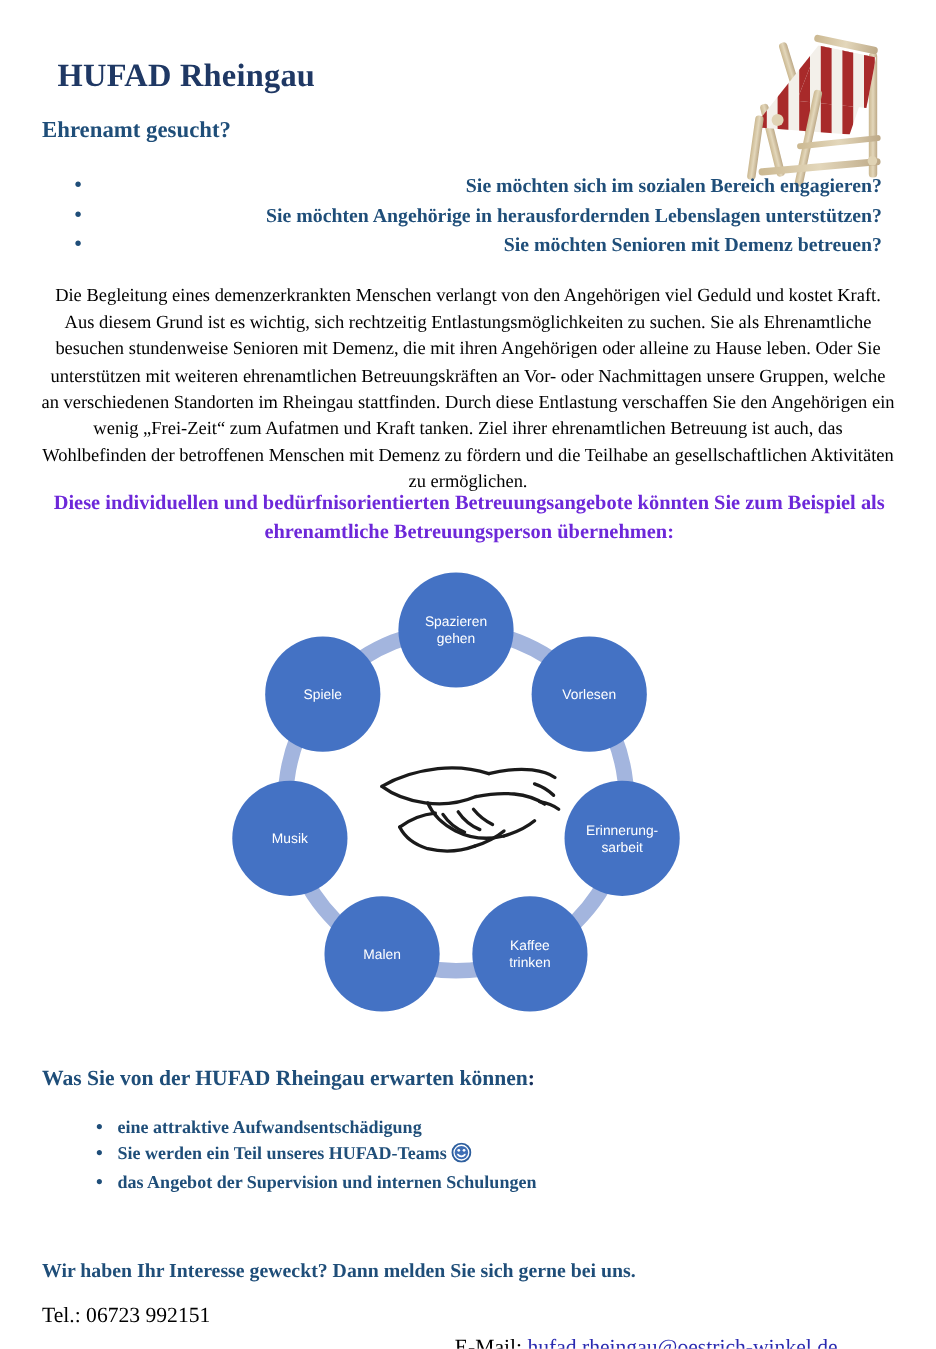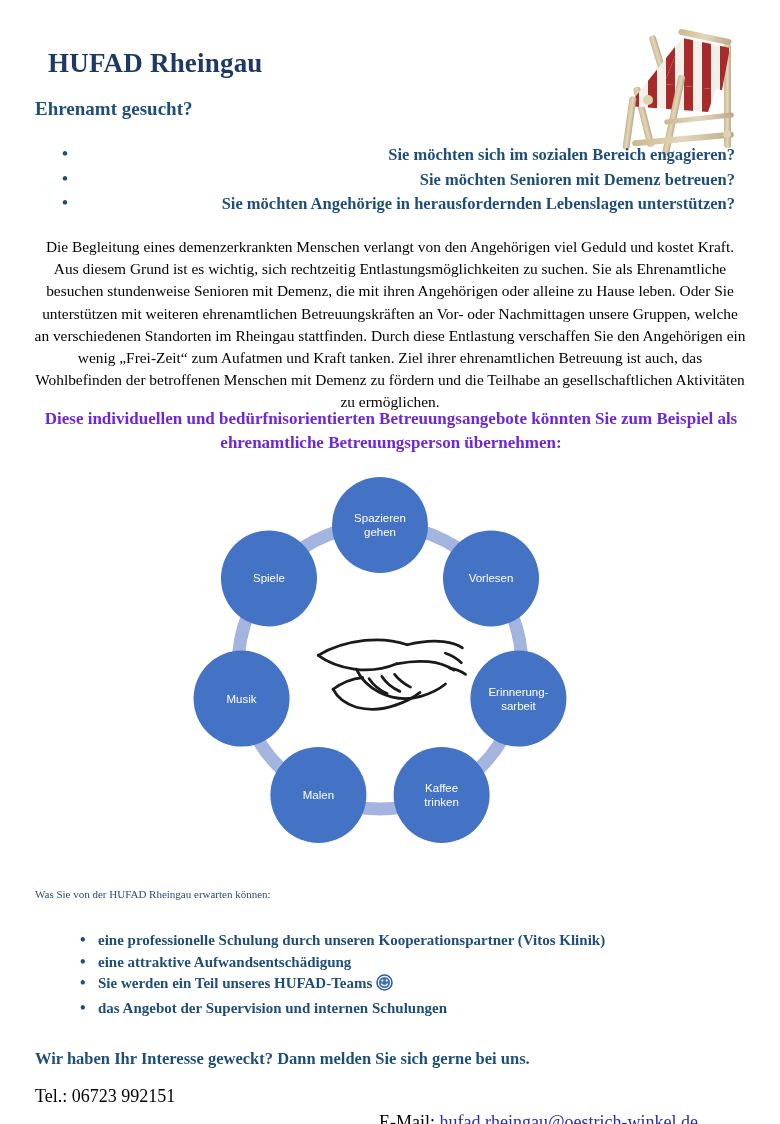--- a/index.html
+++ b/index.html
@@ -119,22 +119,22 @@
     font-family: "Liberation Sans", "DejaVu Sans", sans-serif;
     font-size: 11.5px;
     fill: #ffffff;
   }
 
   
   .expect-heading {
     position: absolute;
     left: 35px;
     top: 888px;
-    font-size: 11px;
-    font-weight: normal;
+    font-size: 18px;
+    font-weight: bold;
     color: #1f4e79;
   }
   .expect-heading .colon { color: #16305c; }
 
   
   .expect-list {
     position: absolute;
     left: 35px;
     top: 930px;
     width: 700px;
@@ -253,22 +253,22 @@
       <circle cx="123" cy="118" r="4" fill="#e0d3b4"></circle>
     </svg>
   </div>
 
   <div class="doc-title">HUFAD Rheingau</div>
 
   <div class="subtitle">Ehrenamt gesucht?</div>
 
   <ul class="top-list">
     <li>Sie möchten sich im sozialen Bereich engagieren?</li>
+    <li>Sie möchten Angehörige in herausfordernden Lebenslagen unterstützen?</li>
     <li>Sie möchten Senioren mit Demenz betreuen?</li>
-    <li>Sie möchten Angehörige in herausfordernden Lebenslagen unterstützen?</li>
   </ul>
 
   <div class="body-par">Die Begleitung eines demenzerkrankten Menschen verlangt von den Angehörigen viel Geduld und kostet Kraft. Aus diesem Grund ist es wichtig, sich rechtzeitig Entlastungsmöglichkeiten zu suchen. Sie als Ehrenamtliche besuchen stundenweise Senioren mit Demenz, die mit ihren Angehörigen oder alleine zu Hause leben. Oder Sie unterstützen mit weiteren ehrenamtlichen Betreuungskräften an Vor- oder Nachmittagen unsere Gruppen, welche an verschiedenen Standorten im Rheingau stattfinden. Durch diese Entlastung verschaffen Sie den Angehörigen ein wenig „Frei-Zeit“ zum Aufatmen und Kraft tanken. Ziel ihrer ehrenamtlichen Betreuung ist auch, das Wohlbefinden der betroffenen Menschen mit Demenz zu fördern und die Teilhabe an gesellschaftlichen Aktivitäten zu ermöglichen.</div>
 
   <div class="lead-heading">Diese individuellen und bedürfnisorientierten Betreuungsangebote könnten Sie zum Beispiel als ehrenamtliche Betreuungsperson übernehmen:</div>
 
   <div class="cycle">
     <svg width="410" height="400" viewBox="0 0 410 400">
 
       <circle cx="205" cy="205" r="142" fill="none" stroke="#A3B5DE" stroke-width="13"></circle>
@@ -322,21 +322,20 @@
         <path d="M76 40 C80 45 85 49 91 52"></path>
         <path d="M124 20 C130 22 135 25 139 29"></path>
         <path d="M128 34 C134 35 139 37 143 40"></path>
       </g>
     </svg>
   </div>
 
   <div class="expect-heading"><span>Was Sie von der HUFAD Rheingau erwarten können</span><span class="colon">:</span></div>
 
   <ul class="expect-list">
-    <li><span>eine professionelle Schulung durch unseren Kooperationspartner (Vitos Klinik)</span></li>
     <li><span>eine attraktive Aufwandsentschädigung</span></li>
     <li><span>Sie werden ein Teil unseres HUFAD-Teams</span><span class="smiley">
         <svg width="17" height="17" viewBox="0 0 17 17">
           <circle cx="8.5" cy="8.5" r="7.5" fill="none" stroke="#2e5f9e" stroke-width="1.6"></circle>
           <circle cx="8.5" cy="8.5" r="5.6" fill="#3f6fb5"></circle>
           <circle cx="6.3" cy="6.6" r="1.15" fill="#ffffff"></circle>
           <circle cx="10.7" cy="6.6" r="1.15" fill="#ffffff"></circle>
           <path d="M5.6 10.1 C6.9 12.1 10.1 12.1 11.4 10.1" fill="none" stroke="#ffffff" stroke-width="1.4" stroke-linecap="round"></path>
         </svg>
       </span></li>

